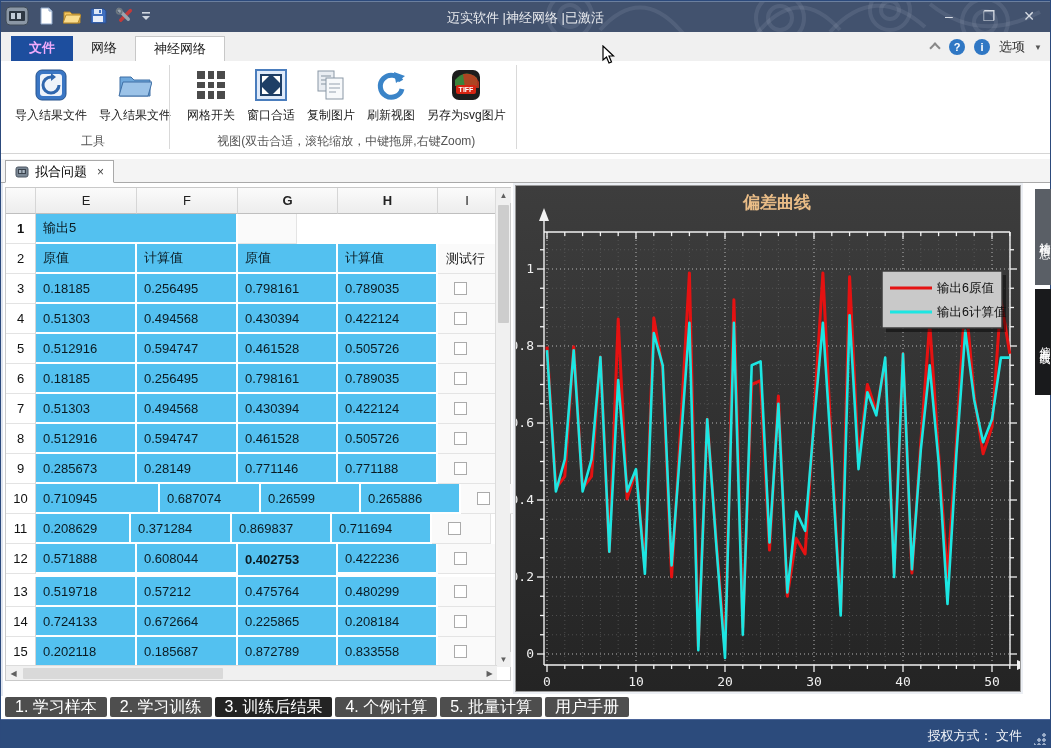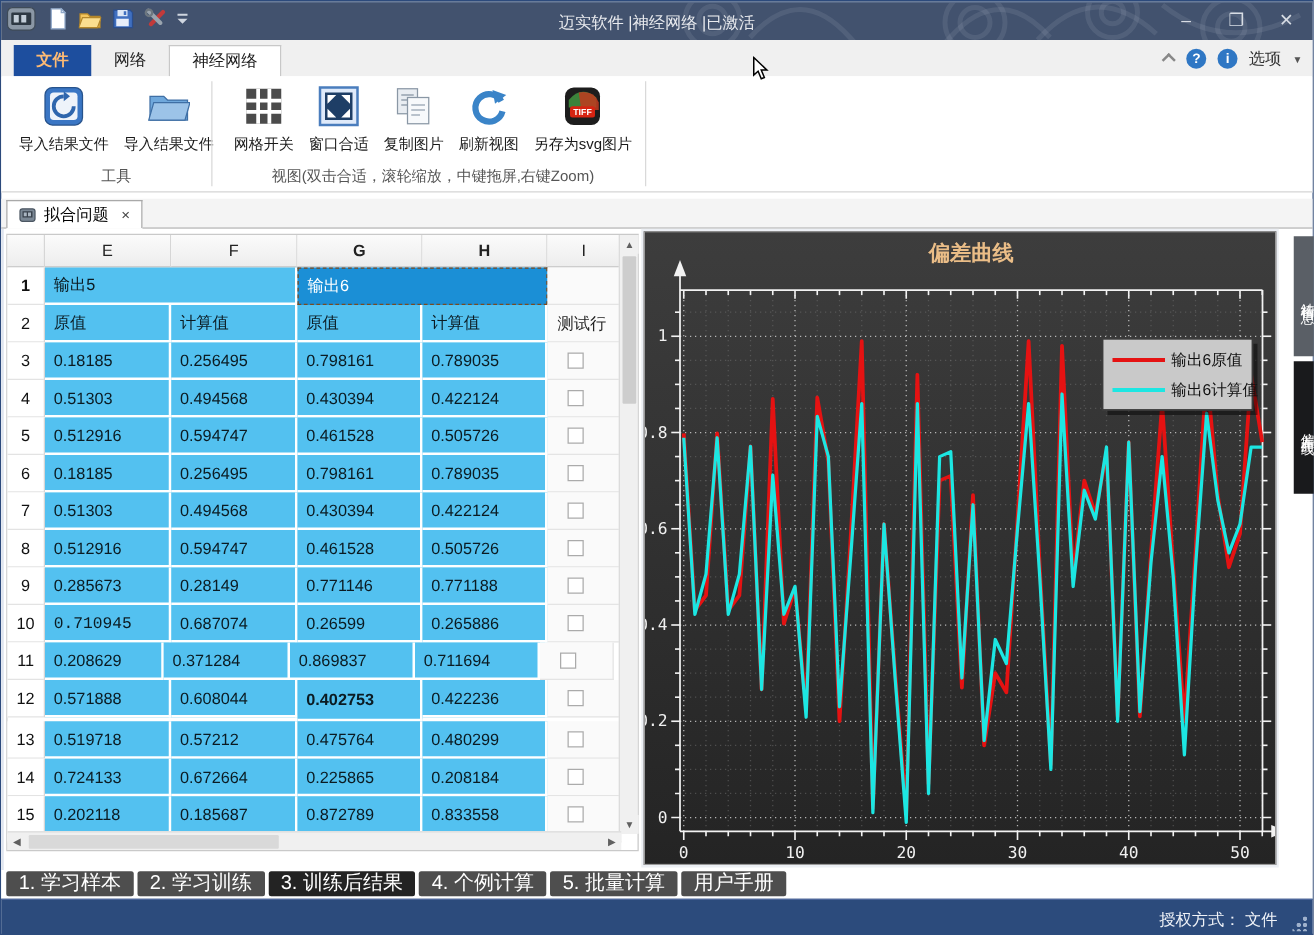--- a/index.html
+++ b/index.html
@@ -12,21 +12,21 @@
   .qat { position:absolute; left:4px; top:2px; display:flex; align-items:center; gap:8px; height:27px; }
   .qat .ic { width:18px; height:18px; display:inline-block; }
   .appic { width:24px; height:22px; }
   #title-text { position:absolute; left:0; right:0; top:7px; text-align:center; color:#e8eaee; font-size:13px; pointer-events:none; }
   .winbtns { position:absolute; right:6px; top:4px; display:flex; gap:10px; }
   .winbtn { width:30px; height:20px; color:#d7dce4; font-size:14px; text-align:center; line-height:20px; cursor:default; }
 
   
   #tabrow { position:absolute; left:0; top:31px; width:100%; height:29px; background:#f0f0f0; }
   .rtab { position:relative; float:left; height:25px; margin-top:4px; padding:0 18px; font-size:13px; line-height:24px; color:#222; }
-  .rtab.accent { background:#1d4e9e; color:#fdba74; margin-left:10px; font-weight:bold; }
+  .rtab.accent { background:#1d4e9e; color:#f0abfc; margin-left:10px; font-weight:bold; }
   .rtab.active { background:#fff; border:1px solid #c8c8c8; border-bottom:none; color:#1a1a1a; }
   #tabrow-right { position:absolute; right:8px; top:6px; display:flex; align-items:center; gap:9px; font-size:13px; color:#333; }
   .circ { width:16px; height:16px; border-radius:50%; background:#2f77c4; color:#fff; font-size:11px; font-weight:bold; text-align:center; line-height:16px; }
   .chev { width:10px; height:6px; position:relative; }
   .chev:before { content:""; position:absolute; left:1px; top:0; width:6px; height:6px; border-left:2px solid #888; border-top:2px solid #888; transform:rotate(45deg); }
 
   
   #ribbon { position:absolute; left:0; top:60px; width:100%; height:93px; background:#fff; border-bottom:1px solid #d5d5d5; }
   .rgroup { position:absolute; top:0; height:92px; }
   .rgroup .btns { display:flex; height:70px; align-items:flex-start; padding-top:4px; }
@@ -289,21 +289,20 @@
             <div class="cell hcell" style="width: 30px; height: 26px;"></div>
             <div class="cell hcell" style="width: 101px; height: 26px;">E</div>
             <div class="cell hcell" style="width: 101px; height: 26px;">F</div>
             <div class="cell hcell" style="width: 100px; height: 26px; font-weight: bold;">G</div>
             <div class="cell hcell" style="width: 100px; height: 26px; font-weight: bold;">H</div>
             <div class="cell hcell" style="width: 59px; height: 26px;">I</div>
           </div>
           <div class="trow">
             <div class="cell ncell" style="width: 30px; height: 30px; line-height: 30px; font-weight: bold;">1</div>
             <div class="cell blue" style="width: 202px; height: 30px;">输出5</div>
-            <div class="cell bluesel" style="width: 200px; height: 30px;">输出6</div>
             <div class="cell plain" style="width: 59px; height: 30px;"></div>
           </div>
           <div class="trow">
             <div class="cell ncell" style="width: 30px; height: 30px; line-height: 30px;">2</div>
             <div class="cell blue" style="width: 101px; height: 30px;">原值</div>
             <div class="cell blue" style="width: 101px; height: 30px;">计算值</div>
             <div class="cell blue" style="width: 100px; height: 30px;">原值</div>
             <div class="cell blue" style="width: 100px; height: 30px;">计算值</div>
             <div class="cell plain" style="width: 59px; height: 30px;">测试行</div>
           </div>
@@ -372,21 +371,21 @@
             <div class="cell blue" style="width: 101px; height: 30px;">0.285673</div>
             <div class="cell blue" style="width: 101px; height: 30px;">0.28149</div>
             <div class="cell blue" style="width: 100px; height: 30px;">0.771146</div>
             <div class="cell blue" style="width: 100px; height: 30px;">0.771188</div>
             <div class="cell plain" style="width: 59px; height: 30px;">
               <span class="ckbx"></span>
             </div>
           </div>
           <div class="trow">
             <div class="cell ncell" style="width: 30px; height: 30px; line-height: 30px;">10</div>
-            <div class="cell blue" style="width: 101px; height: 30px; font-family: Liberation Mono, monospace;">0.710945</div>
+            <div class="cell blue" style="width: 124px; height: 30px;">0.710945</div>
             <div class="cell blue" style="width: 101px; height: 30px;">0.687074</div>
             <div class="cell blue" style="width: 100px; height: 30px;">0.26599</div>
             <div class="cell blue" style="width: 100px; height: 30px;">0.265886</div>
             <div class="cell plain" style="width: 59px; height: 30px;">
               <span class="ckbx"></span>
             </div>
           </div>
           <div class="trow">
             <div class="cell ncell" style="width: 30px; height: 30px; line-height: 30px;">11</div>
             <div class="cell blue" style="width: 95px; height: 30px;">0.208629</div>

